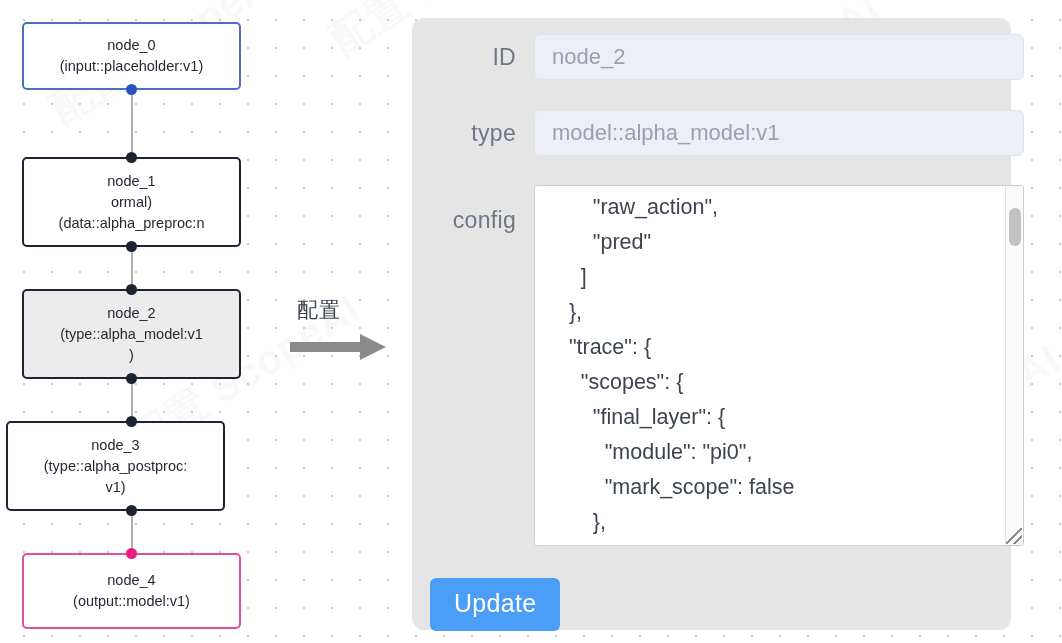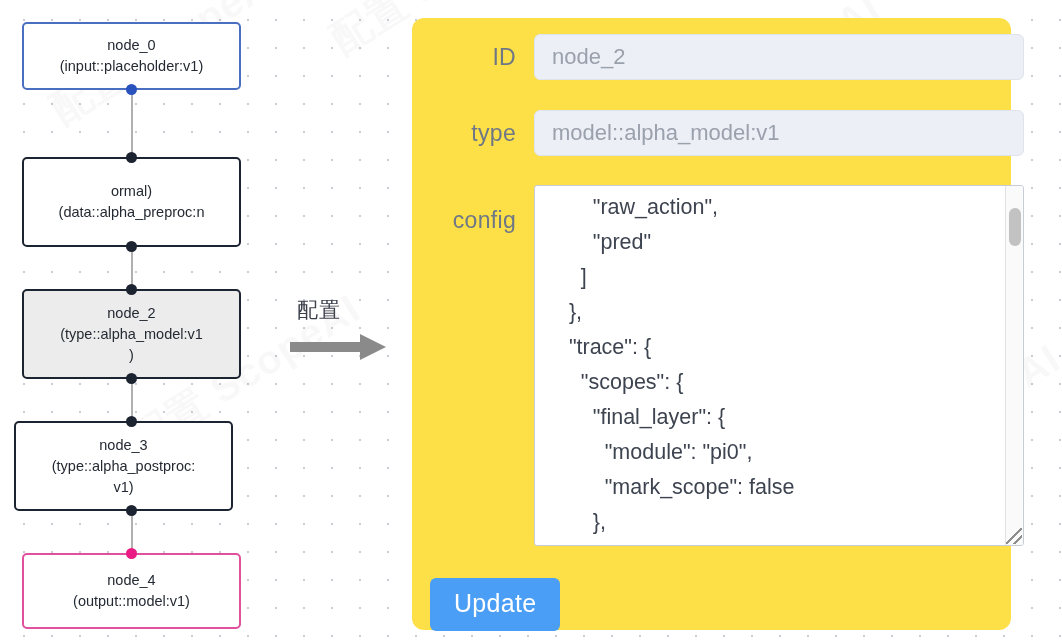--- a/index.html
+++ b/index.html
@@ -126,21 +126,21 @@
     top: 36px;
   }
 
   
   #config-panel {
     position: absolute;
     left: 412px;
     top: 18px;
     width: 599px;
     height: 612px;
-    background: #fde047;
+    background: #e5e5e5;
     border-radius: 12px;
     z-index: 6;
     box-sizing: border-box;
   }
 
   .field-row {
     position: absolute;
     display: flex;
     align-items: center;
   }
@@ -274,38 +274,39 @@
       <span class="node-text">
         <span class="node-line">node_0</span>
         <span class="node-line">(input::placeholder:v1)</span>
       </span>
     </div>
     <div class="handle blue" style="left:126px; top:84px;"></div>
 
     <div class="handle" style="left:126px; top:152px;"></div>
     <div class="node" style="left:22px; top:157px; width:219px; height:90px;">
       <span class="node-text">
+        <span class="node-line">node_1</span>
         <span class="node-line">ormal)</span>
         <span class="node-line">(data::alpha_preproc:n</span>
       </span>
     </div>
     <div class="handle" style="left:126px; top:241px;"></div>
 
     <div class="handle" style="left:126px; top:284px;"></div>
     <div class="node selected" style="left:22px; top:289px; width:219px; height:90px;">
       <span class="node-text">
         <span class="node-line">node_2</span>
         <span class="node-line">(type::alpha_model:v1</span>
         <span class="node-line">)</span>
       </span>
     </div>
     <div class="handle" style="left:126px; top:373px;"></div>
 
     <div class="handle" style="left:126px; top:416px;"></div>
-    <div class="node" style="left:14px; top:421px; width:219px; height:90px;align-items:center;">
+    <div class="node" style="left:6px; top:421px; width:219px; height:90px;align-items:center;">
       <span class="node-text">
         <span class="node-line">node_3</span>
         <span class="node-line">(type::alpha_postproc:</span>
         <span class="node-line">v1)</span>
       </span>
     </div>
     <div class="handle" style="left:126px; top:505px;"></div>
 
     <div class="handle pink" style="left:126px; top:548px;"></div>
     <div class="node output-node" style="left:22px; top:553px; width:219px; height:76px;">

